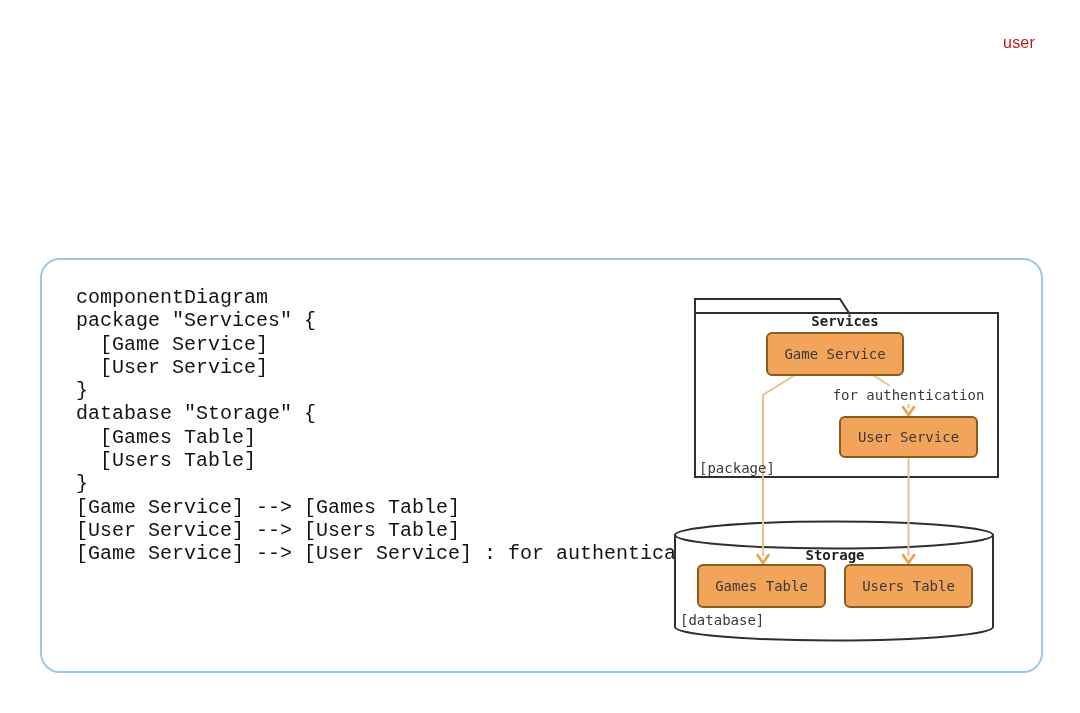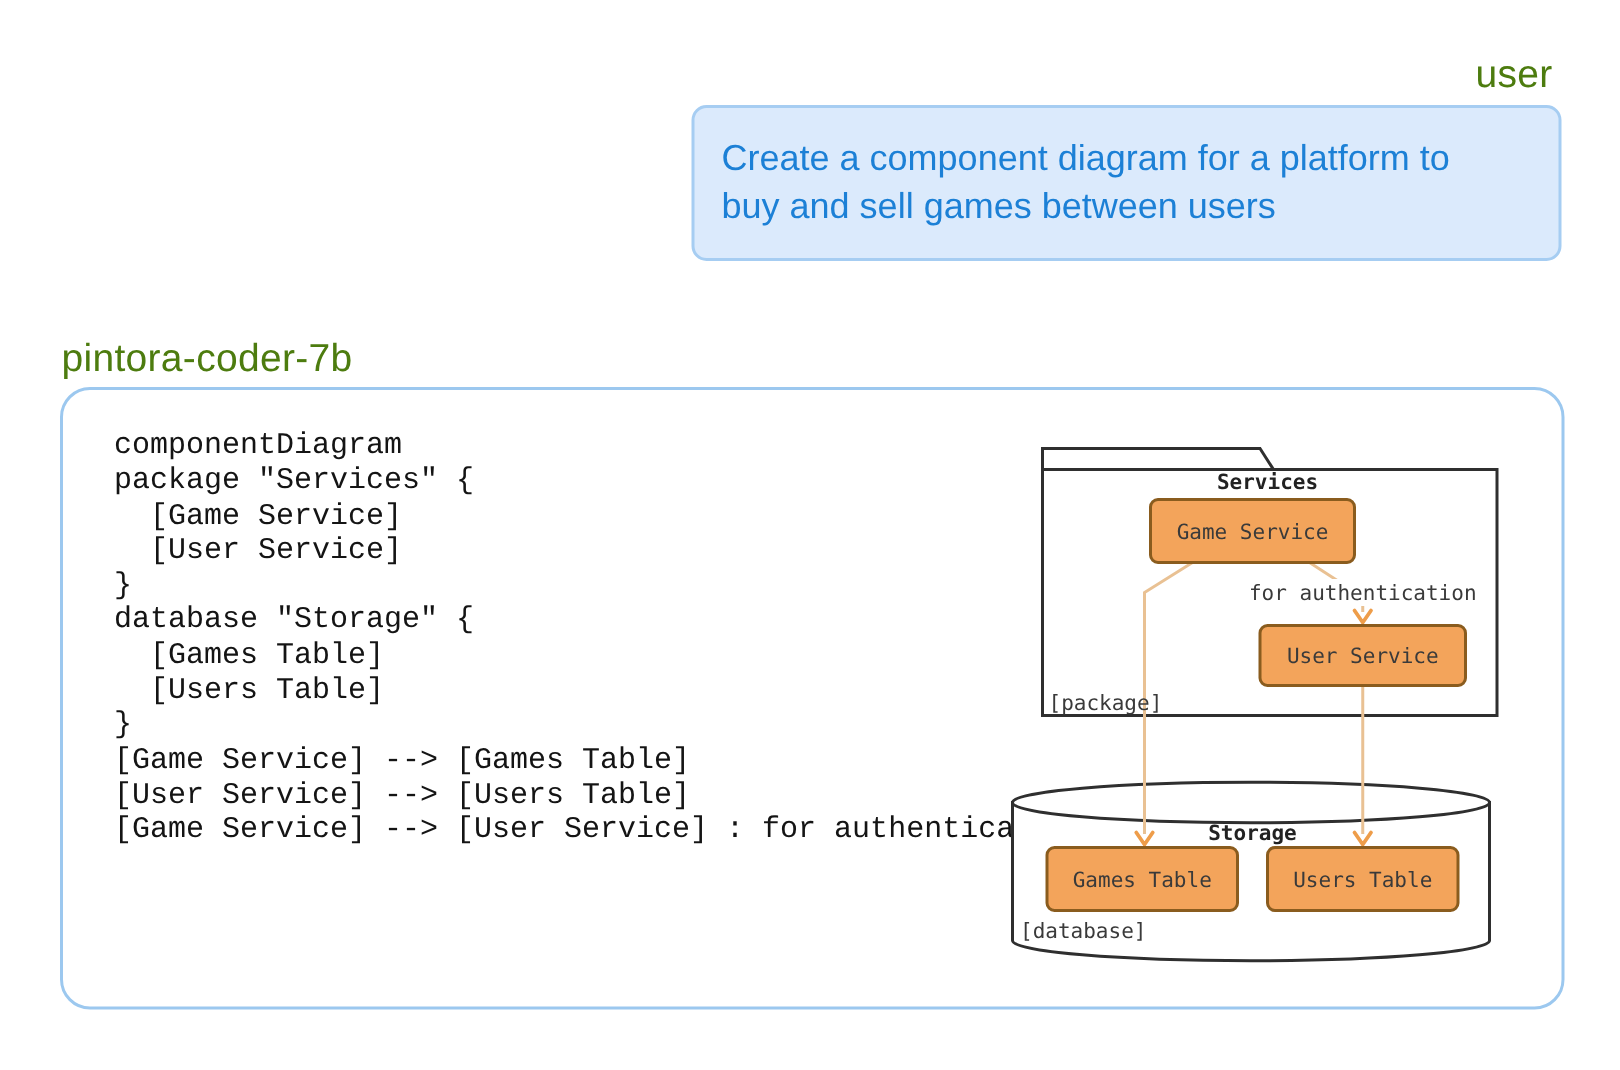--- a/index.html
+++ b/index.html
@@ -7,23 +7,23 @@
   .page {
     position: relative;
     width: 1080px;
     height: 713px;
     background: #ffffff;
     font-family: "Liberation Sans", sans-serif;
     overflow: hidden;
   }
   .speaker-label {
     position: absolute;
-    font-size: 26px;
+    font-size: 16px;
     font-weight: 500;
-    color: #4d7c0f;
+    color: #b91c1c;
     letter-spacing: 0.2px;
   }
   .user-label { top: 34px; right: 45px; }
   .model-label { top: 223px; left: 41px; }
   .user-bubble {
     position: absolute;
     left: 461px;
     top: 70px;
     width: 580px;
     height: 104px;
@@ -80,25 +80,21 @@
   }
   svg text.dtitle { font-weight: bold; fill: #222222; }
 </style>
 </head>
 <body>
 
 <div class="page">
 
   <div class="speaker-label user-label">user</div>
 
-  <div class="user-bubble">
-    <div class="bubble-text">Create a component diagram for a platform to buy and sell games between users</div>
-  </div>
 
-  <div class="speaker-label model-label">pintora-coder-7b</div>
 
   <div class="response-card">
 
     <pre class="code-block">componentDiagram
 package "Services" {
   [Game Service]
   [User Service]
 }
 database "Storage" {
   [Games Table]

